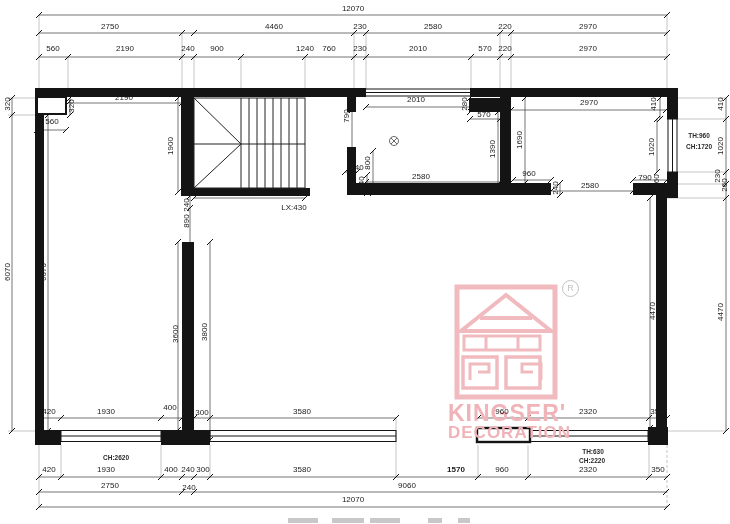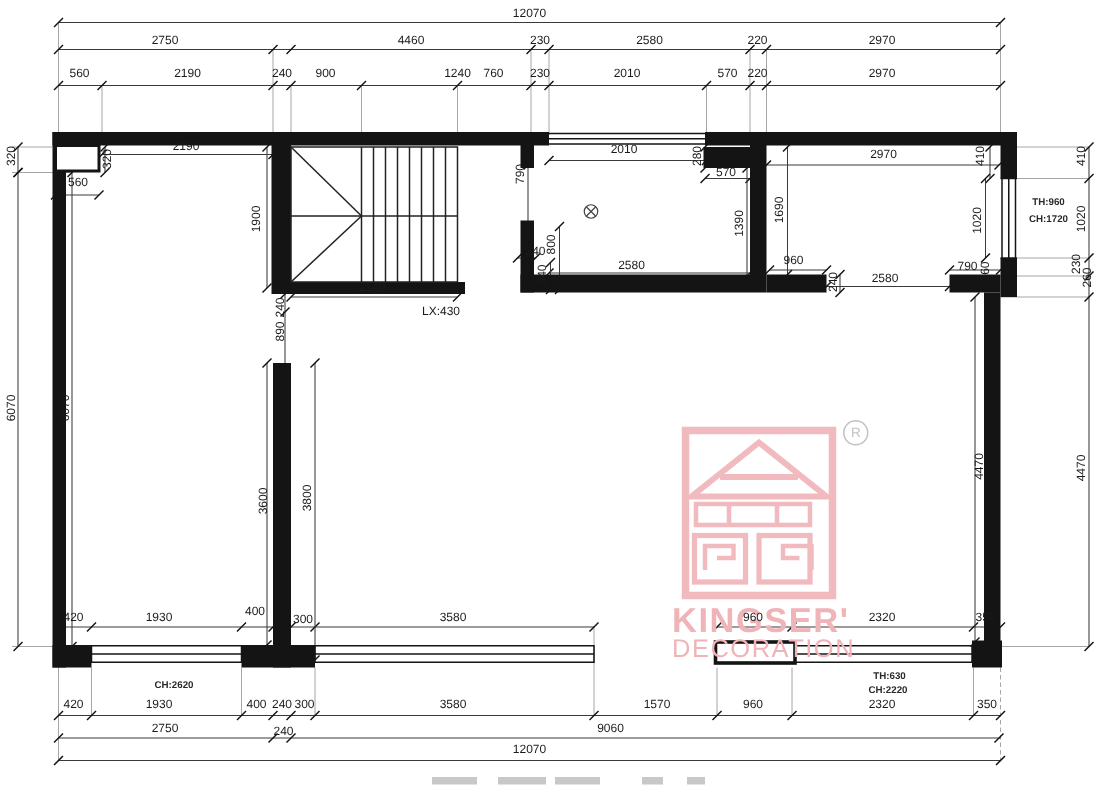--- a/index.html
+++ b/index.html
@@ -8,21 +8,21 @@
   .plan-svg{position:absolute;left:0;top:0;}
   .lbl{position:absolute;font-size:8px;line-height:1;color:#1b1b1b;white-space:nowrap;
        transform:translate(-50%,-50%);z-index:30;}
   .lbl.rot{transform:translate(-50%,-50%) rotate(-90deg);}
   .lbl.small{font-size:6.5px;color:#2a2a2a;font-weight:bold;}
   .watermark{position:absolute;left:248px;top:449px;font-size:37px;letter-spacing:1px;
              color:#9f9f9f;opacity:.5;z-index:5;white-space:nowrap;}
   .brand1{position:absolute;left:448px;top:400px;width:114px;text-align:center;
           font-size:23px;font-weight:bold;letter-spacing:1px;color:#efb3b8;z-index:6;}
   .brand2{position:absolute;left:448px;top:423px;width:114px;text-align:center;
-          font-size:17px;font-weight:normal;letter-spacing:1px;color:#efb3b8;z-index:6;}
+          font-size:17px;font-weight:bold;letter-spacing:1px;color:#efb3b8;z-index:6;}
   .reg{position:absolute;left:562px;top:280px;width:15px;height:15px;border:1.3px solid #c2c2c2;
        border-radius:50%;color:#c2c2c2;font-size:9px;text-align:center;line-height:15px;z-index:6;}
   .cap-mark{position:absolute;top:518px;height:5px;background:#9a9a9a;opacity:.55;z-index:4;}
 </style>
 </head>
 <body>
 
 <div class="canvas">
 
   <svg class="plan-svg" width="730" height="524" viewBox="0 0 730 524">
@@ -376,21 +376,21 @@
       <span class="lbl" style="left: 657px; top: 412px;">350</span>
       <span class="lbl small" style="left: 116px; top: 458px;">CH:2620</span>
       <span class="lbl small" style="left: 593px; top: 452px;">TH:630</span>
       <span class="lbl small" style="left: 592px; top: 461px;">CH:2220</span>
       <span class="lbl" style="left: 49px; top: 470px;">420</span>
       <span class="lbl" style="left: 106px; top: 470px;">1930</span>
       <span class="lbl" style="left: 171px; top: 470px;">400</span>
       <span class="lbl" style="left: 188px; top: 470px;">240</span>
       <span class="lbl" style="left: 203px; top: 470px;">300</span>
       <span class="lbl" style="left: 302px; top: 470px;">3580</span>
-      <span class="lbl" style="left: 438px; top: 470px;">1570</span>
+      <span class="lbl" style="left: 456px; top: 470px; font-weight: bold;">1570</span>
       <span class="lbl" style="left: 502px; top: 470px;">960</span>
       <span class="lbl" style="left: 588px; top: 470px;">2320</span>
       <span class="lbl" style="left: 658px; top: 470px;">350</span>
       <span class="lbl" style="left: 110px; top: 486px;">2750</span>
       <span class="lbl" style="left: 189px; top: 488px;">240</span>
       <span class="lbl" style="left: 407px; top: 486px;">9060</span>
       <span class="lbl" style="left: 353px; top: 500px;">12070</span>
     </div>
 
   <div class="cap-mark" style="left:288px;width:30px;"></div>

